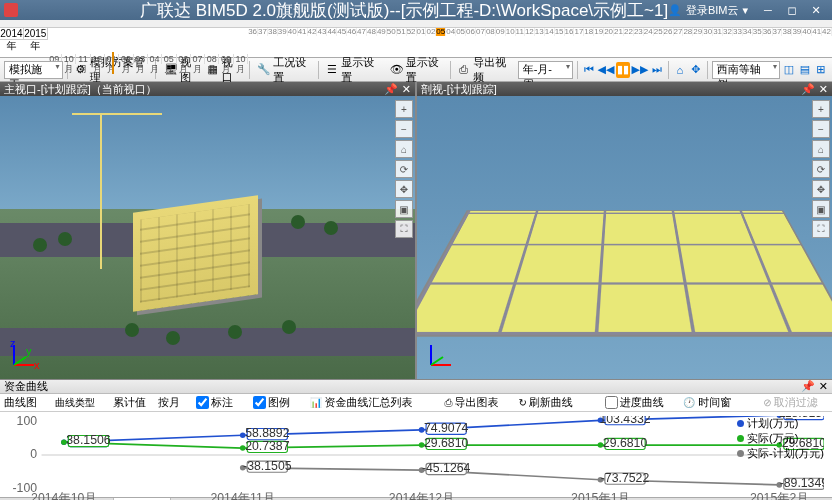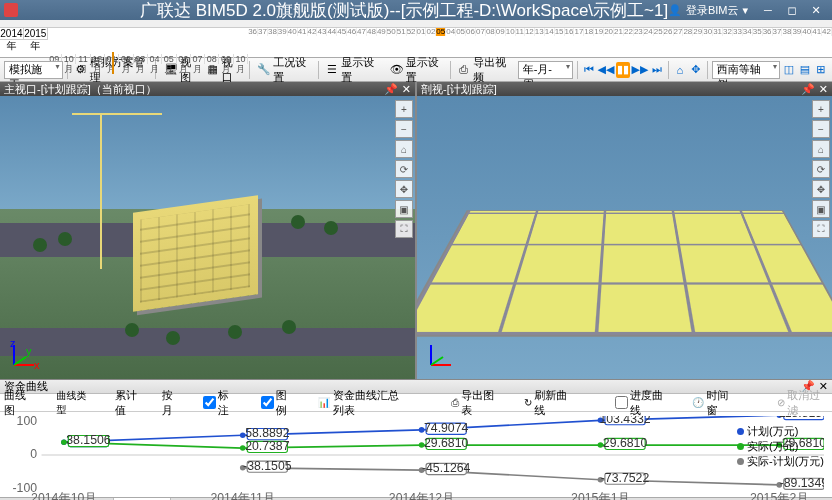--- a/index.html
+++ b/index.html
@@ -47,26 +47,26 @@
 .scene1 .crane::before { content: ""; position: absolute; top: 0; left: -28px; width: 90px; height: 2px; background: #e8d878; }
 .scene1 .tree { position: absolute; width: 14px; height: 14px; background: #2a5a2a; border-radius: 50%; }
 .scene1 .road { position: absolute; background: #556; }
 
 .scene2 { position: absolute; inset: 14px 0 0 0; background: linear-gradient(#5a8ab0, #7aa8c8); }
 .scene2 .floor { position: absolute; left: 5%; right: 5%; top: 25%; bottom: 8%; background: #e8e878; transform: perspective(400px) rotateX(50deg); border: 2px solid #888; }
 .scene2 .floor::before { content: ""; position: absolute; inset: 0; background: repeating-linear-gradient(0deg, #889 0 3px, transparent 3px 60px), repeating-linear-gradient(90deg, #889 0 3px, transparent 3px 80px); }
 
 .chartpanel { height: 118px; background: #fff; border-top: 1px solid #888; display: flex; flex-direction: column; }
 .chartpanel .cptitle { height: 14px; background: linear-gradient(#eee,#ddd); font-size: 10px; padding: 0 4px; display: flex; align-items: center; border-bottom: 1px solid #bbb; }
-.chartpanel .cptabs { height: 18px; display: flex; align-items: center; gap: 18px; padding: 0 4px; border-bottom: 1px solid #ccc; }
+.chartpanel .cptabs { height: 18px; display: flex; align-items: center; gap: 12px; padding: 0 4px; border-bottom: 1px solid #ccc; }
 .chartpanel .cptabs .tab { padding: 1px 6px; font-size: 10px; cursor: pointer; }
 .chartpanel .cptabs .ctbtn { padding: 1px 4px; font-size: 10px; cursor: pointer; display: flex; align-items: center; gap: 2px; }
 .chartpanel .chartarea { flex: 1; position: relative; padding: 4px 8px; }
 .chartpanel .chart-svg { width: 100%; height: 100%; }
-.chartpanel .legend { position: absolute; right: 8px; top: 12px; font-size: 9px; }
+.chartpanel .legend { position: absolute; right: 8px; top: 4px; font-size: 9px; }
 .chartpanel .legend .lg { display: flex; align-items: center; gap: 3px; }
 .chartpanel .legend .dot { width: 7px; height: 7px; border-radius: 50%; }
 
 .bottomtabs { height: 16px; background: #e0e0e0; display: flex; align-items: center; border-top: 1px solid #aaa; }
 .bottomtabs .btab { padding: 0 8px; font-size: 10px; cursor: pointer; border-right: 1px solid #bbb; height: 100%; display: flex; align-items: center; }
 .bottomtabs .btab.active { background: #fff; }
 </style>
 </head>
 <body>
 

